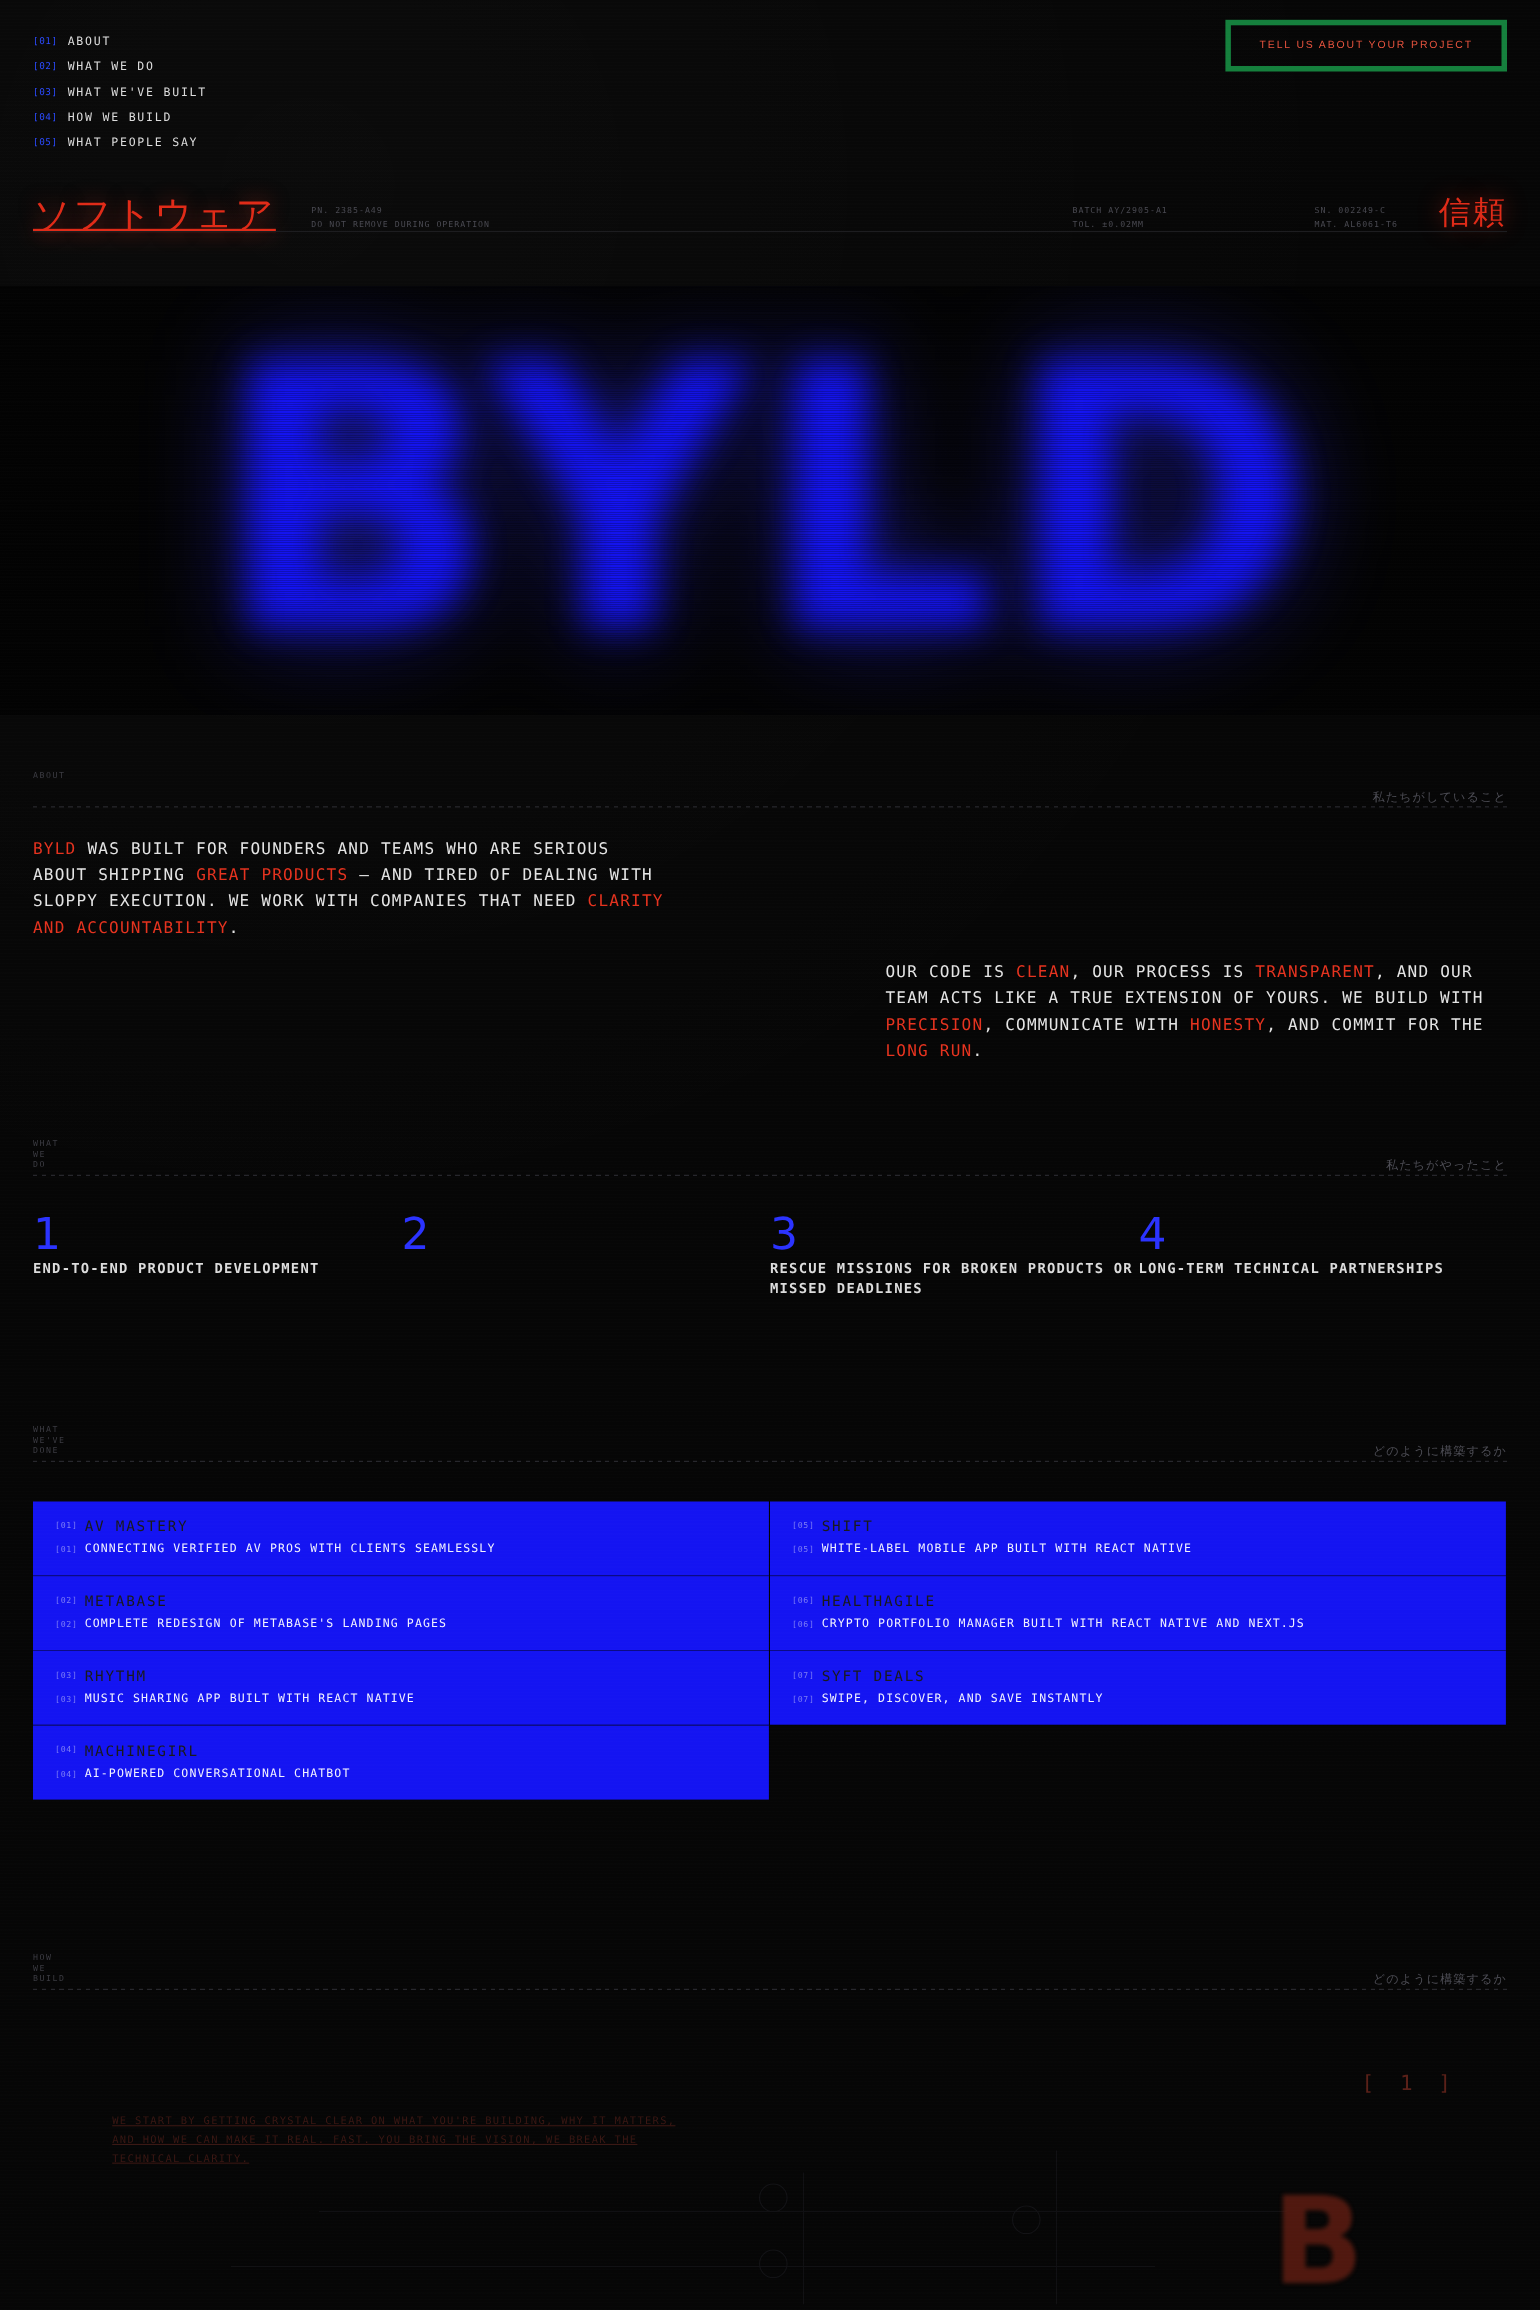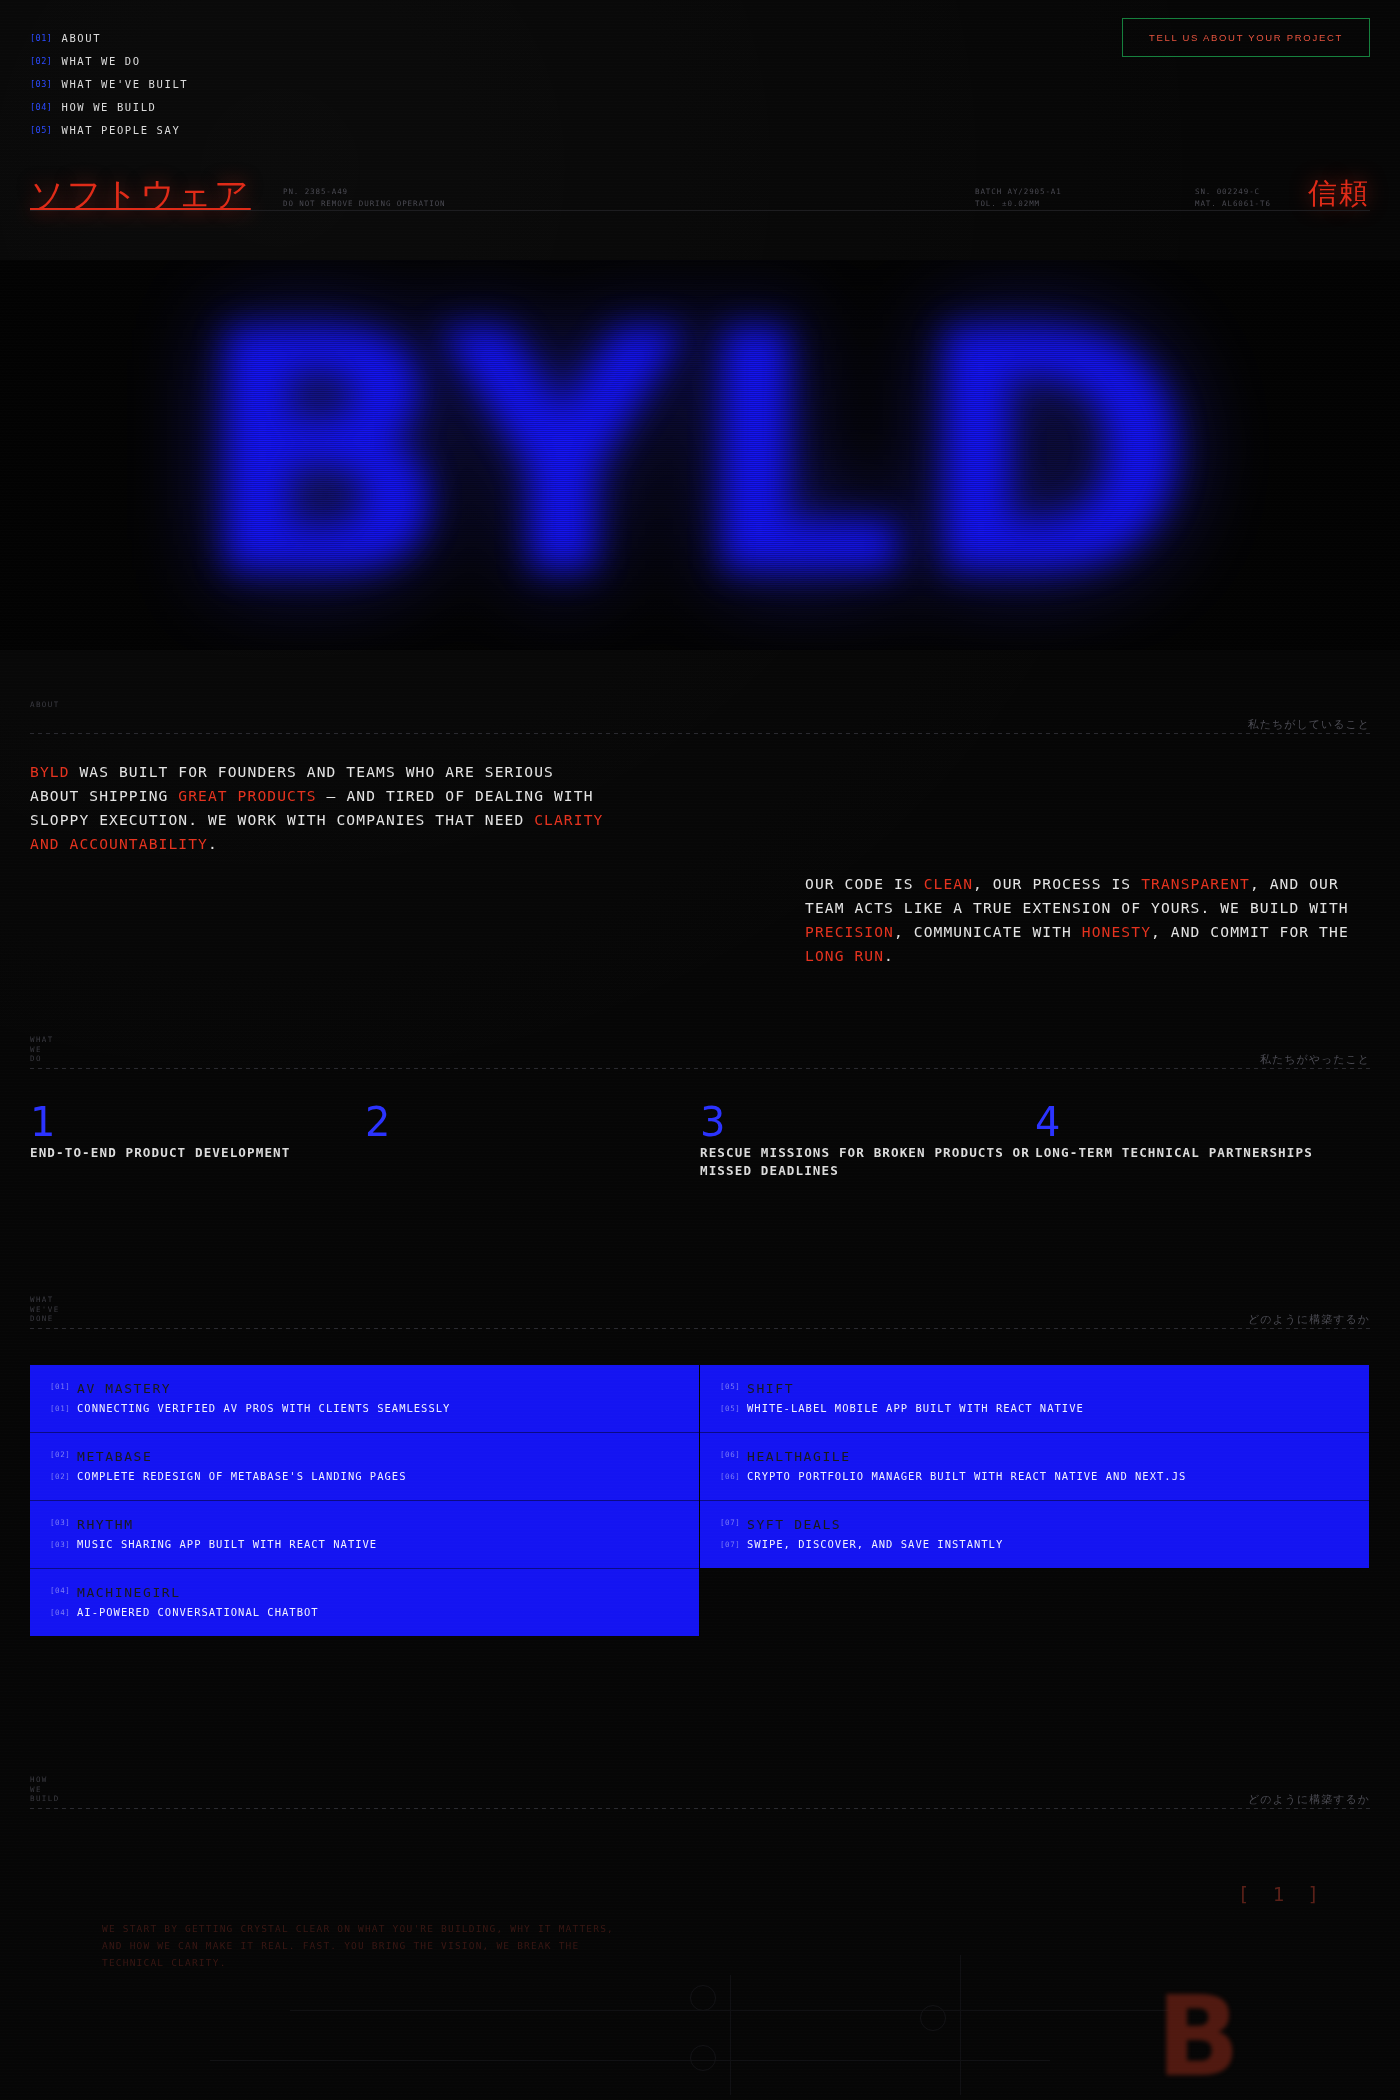--- a/index.html
+++ b/index.html
@@ -17,21 +17,21 @@
       repeating-linear-gradient(0deg, rgba(255,255,255,.012) 0 1px, transparent 1px 3px);
     opacity:.55;
   }
   
   .nav{position:absolute;left:30px;top:26px;z-index:20;}
   .nav-row{display:flex;align-items:center;gap:9px;height:23px;}
   .nav-idx{color:#2b4bff;font-size:8.5px;letter-spacing:.5px;}
   .nav-label{color:#dcdcdc;font-size:10.5px;letter-spacing:1.6px;}
   .cta{
     position:absolute;right:30px;top:18px;z-index:20;
-    border:1px solid #15803d;color:#e8543f;
+    border:5px solid #15803d;color:#e8543f;
     font-size:9.5px;letter-spacing:1.7px;
     padding:13px 26px;background:transparent;cursor:pointer;
   }
   
   .strip{position:absolute;left:0;right:0;top:180px;height:70px;z-index:15;}
   .jp-title{
     position:absolute;left:30px;top:-8px;color:#e02b18;
     font-family:"DejaVu Sans", sans-serif;font-size:34px;letter-spacing:2px;
     text-shadow:0 0 18px rgba(224,43,24,.55);
     text-decoration:underline;
@@ -96,21 +96,21 @@
   .gcell-idx2{position:absolute;left:20px;top:39px;font-size:7.5px;color:#7e7ef5;letter-spacing:.6px;}
   .gcell-title{margin-left:27px;font-size:13px;letter-spacing:1.6px;color:#1a1a1a;}
   .gcell-sub{margin-left:27px;margin-top:6px;font-size:10.5px;letter-spacing:1px;color:#f2f2ff;}
   .gcell.empty{background:transparent;}
   
   .build{position:absolute;left:30px;right:30px;top:1855px;height:240px;overflow:hidden;}
   .build-title{position:absolute;left:40px;top:25px;font-size:25px;letter-spacing:5px;
     color:#5a2018;text-shadow:0 0 22px rgba(200,40,20,.28);}
   .build-num{position:absolute;right:45px;top:28px;font-size:19px;letter-spacing:6px;color:#5a2018;}
   .build-body{position:absolute;left:72px;top:65px;width:520px;
-    font-size:9.5px;line-height:17px;letter-spacing:1.2px;color:#3a1713;}
+    font-size:9.5px;line-height:17px;letter-spacing:1.2px;color:#3a1713;text-decoration:underline;}
   .build-bg{position:absolute;inset:0;opacity:.5;}
   .b-letter{position:absolute;right:130px;top:118px;font-family:"DejaVu Sans",sans-serif;
     font-weight:bold;font-size:110px;color:#5e1d12;filter:blur(2px);opacity:.85;}
   .b-line{position:absolute;height:1px;background:#1b1b20;}
   .b-vline{position:absolute;width:1px;background:#1b1b20;}
   .b-circle{position:absolute;border:1px solid #1f1f25;border-radius:50%;}
 </style>
 </head>
 <body>
 

